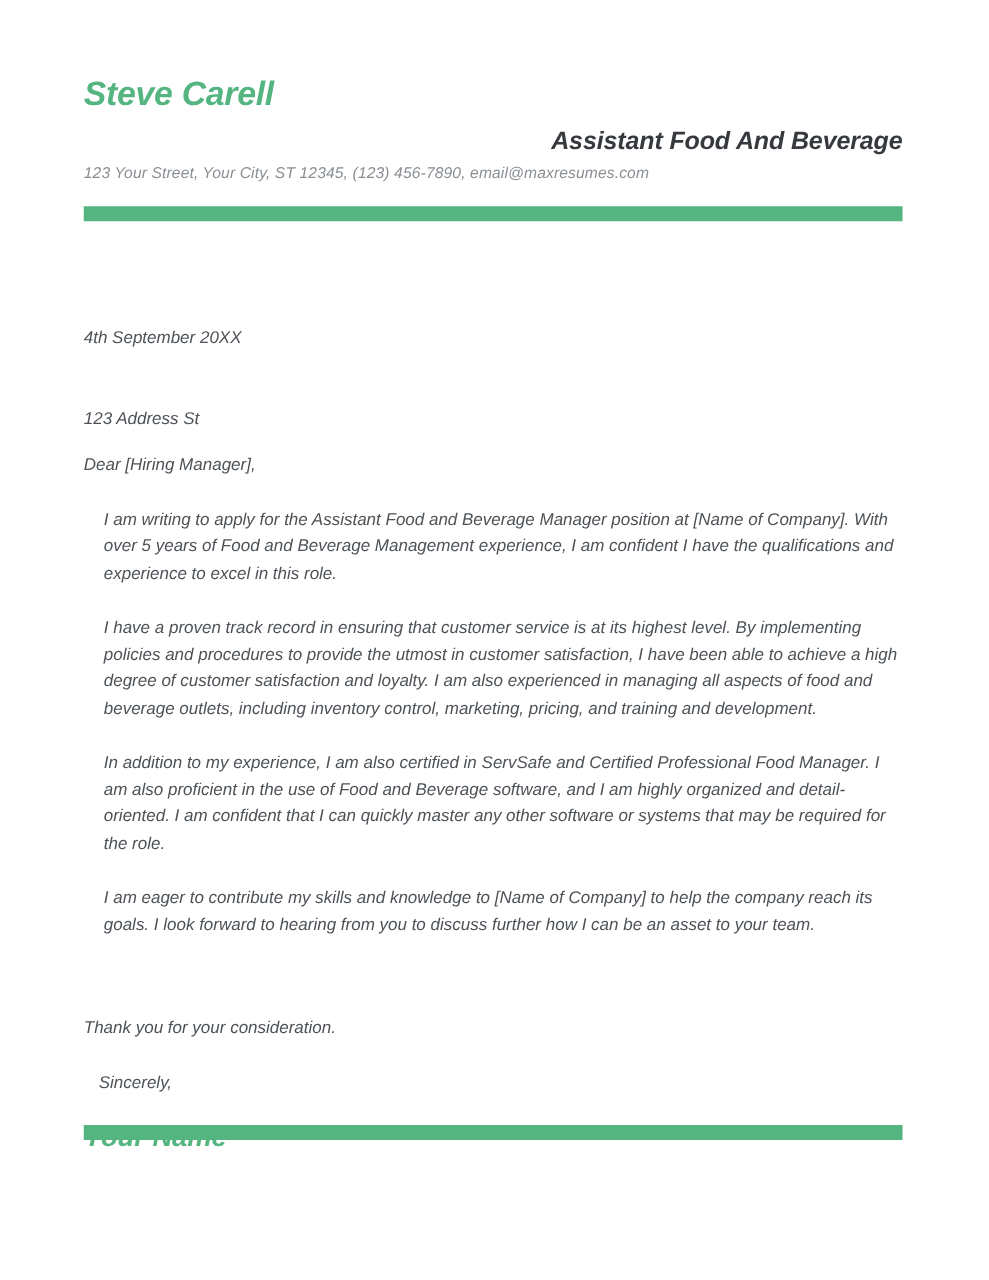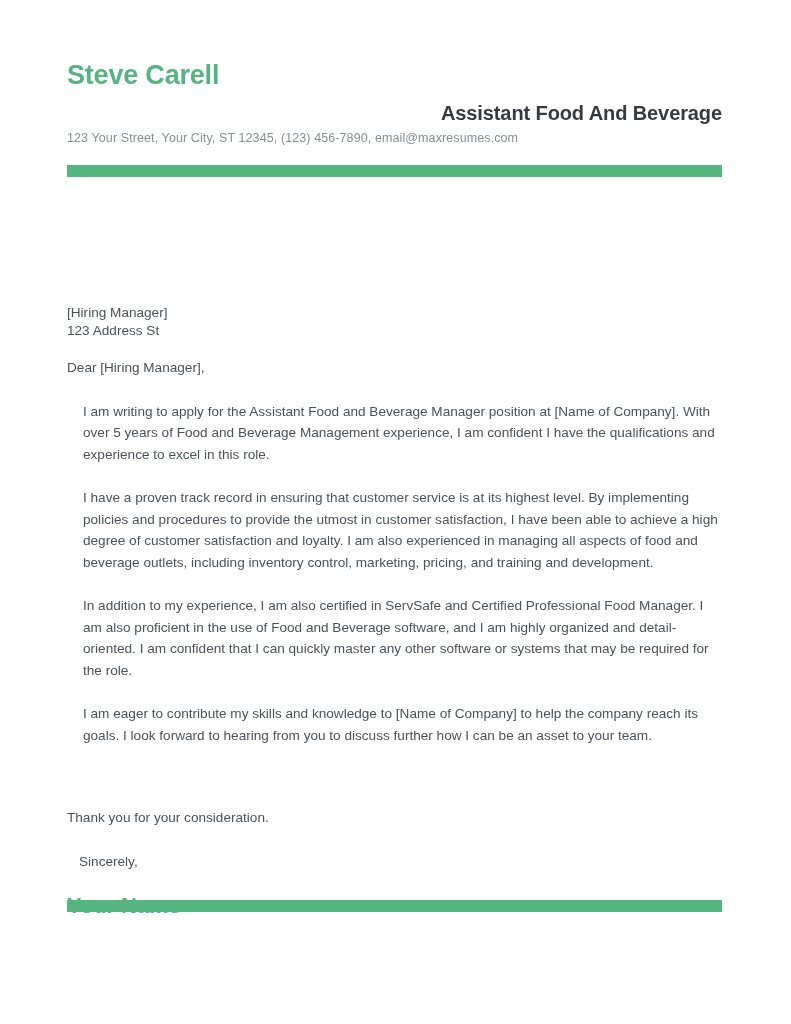--- a/index.html
+++ b/index.html
@@ -11,20 +11,21 @@
     font-family: "Liberation Sans", sans-serif;
     -webkit-font-smoothing: antialiased;
   }
   .page {
     position: relative;
     width: 791px;
     height: 1024px;
     background: #ffffff;
     overflow: hidden;
     box-sizing: border-box;
+    font-style: italic;
   }
   .content {
     position: absolute;
     left: 67px;
     top: 0;
     width: 655px;
   }
 
   
   .letterhead {
@@ -124,23 +125,23 @@
       <h1 class="applicant-name">Steve Carell</h1>
       <h2 class="job-title">Assistant Food And Beverage</h2>
       <p class="contact-line">123 Your Street, Your City, ST 12345, (123) 456-7890, email@maxresumes.com</p>
     </div>
   </div>
 
   <div class="rule rule-top"></div>
 
   <div class="letter">
 
+    <p class="letter-date">4th September 20XX</p>
 
     <div class="recipient-block">
-      <div>[Hiring Manager]</div>
       <div>123 Address St</div>
     </div>
 
     <p class="salutation">Dear [Hiring Manager],</p>
 
     <p class="body-paragraph">I am writing to apply for the Assistant Food and Beverage Manager position at [Name of Company]. With over 5 years of Food and Beverage Management experience, I am confident I have the qualifications and experience to excel in this role.</p>
 
     <p class="body-paragraph">I have a proven track record in ensuring that customer service is at its highest level. By implementing policies and procedures to provide the utmost in customer satisfaction, I have been able to achieve a high degree of customer satisfaction and loyalty. I am also experienced in managing all aspects of food and beverage outlets, including inventory control, marketing, pricing, and training and development.</p>
 
     <p class="body-paragraph">In addition to my experience, I am also certified in ServSafe and Certified Professional Food Manager. I am also proficient in the use of Food and Beverage software, and I am highly organized and detail-oriented. I am confident that I can quickly master any other software or systems that may be required for the role.</p>

